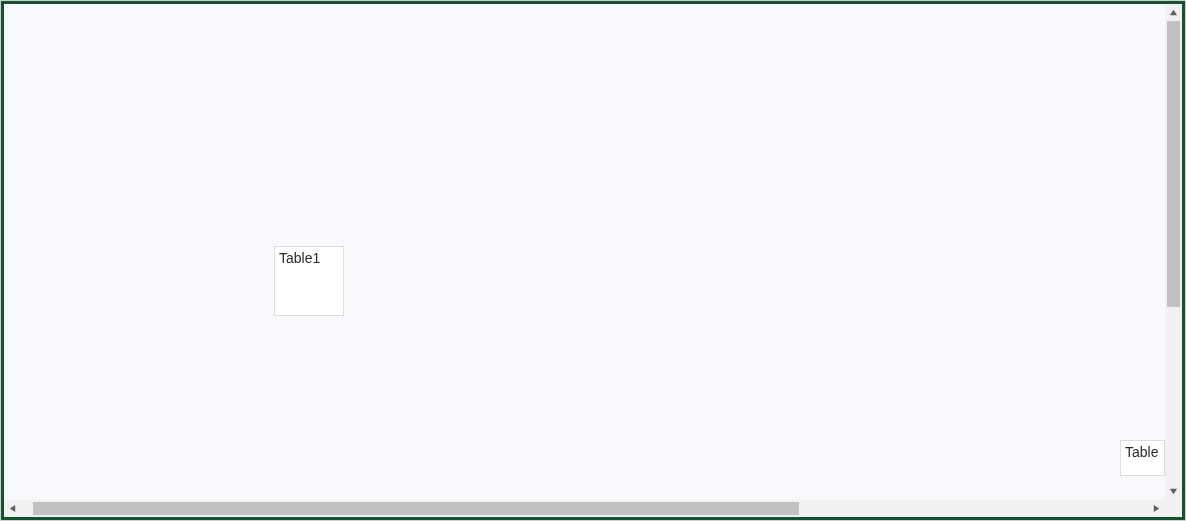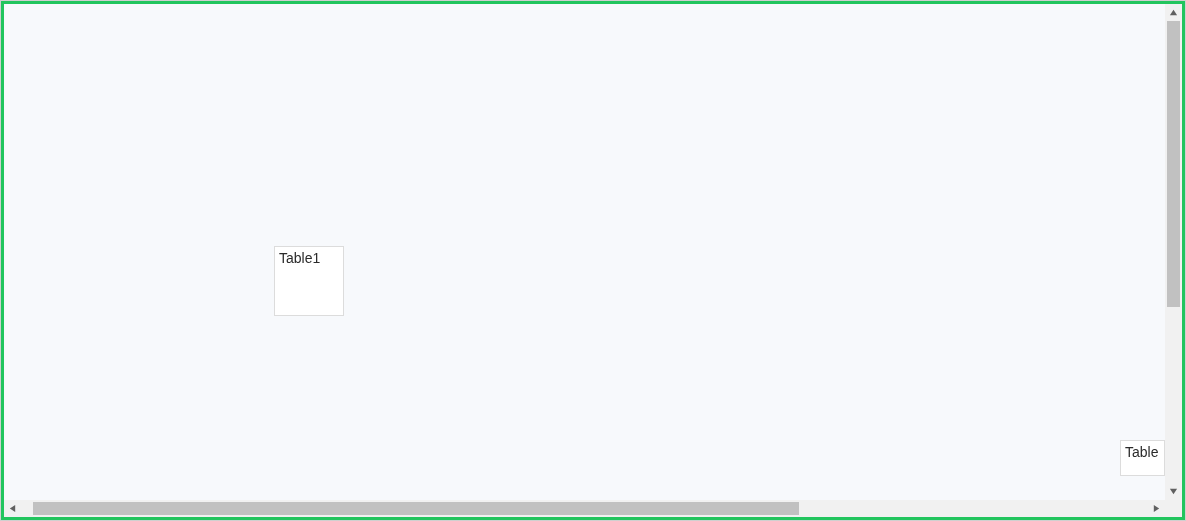--- a/index.html
+++ b/index.html
@@ -13,21 +13,21 @@
       color: #333;
       width: 1186px;
       height: 521px;
       overflow: hidden;
       background: #fff;
     }
     .outer-frame {
       width: 1186px;
       height: 521px;
       border: 1px solid #d0d0d0;
-      background: #22c55e;
+      background: #14532d;
       padding: 3px;
       position: relative;
     }
     .viewport-wrapper {
       position: relative;
       width: 100%;
       height: 100%;
     }
     .canvas-viewport {
       position: absolute;

